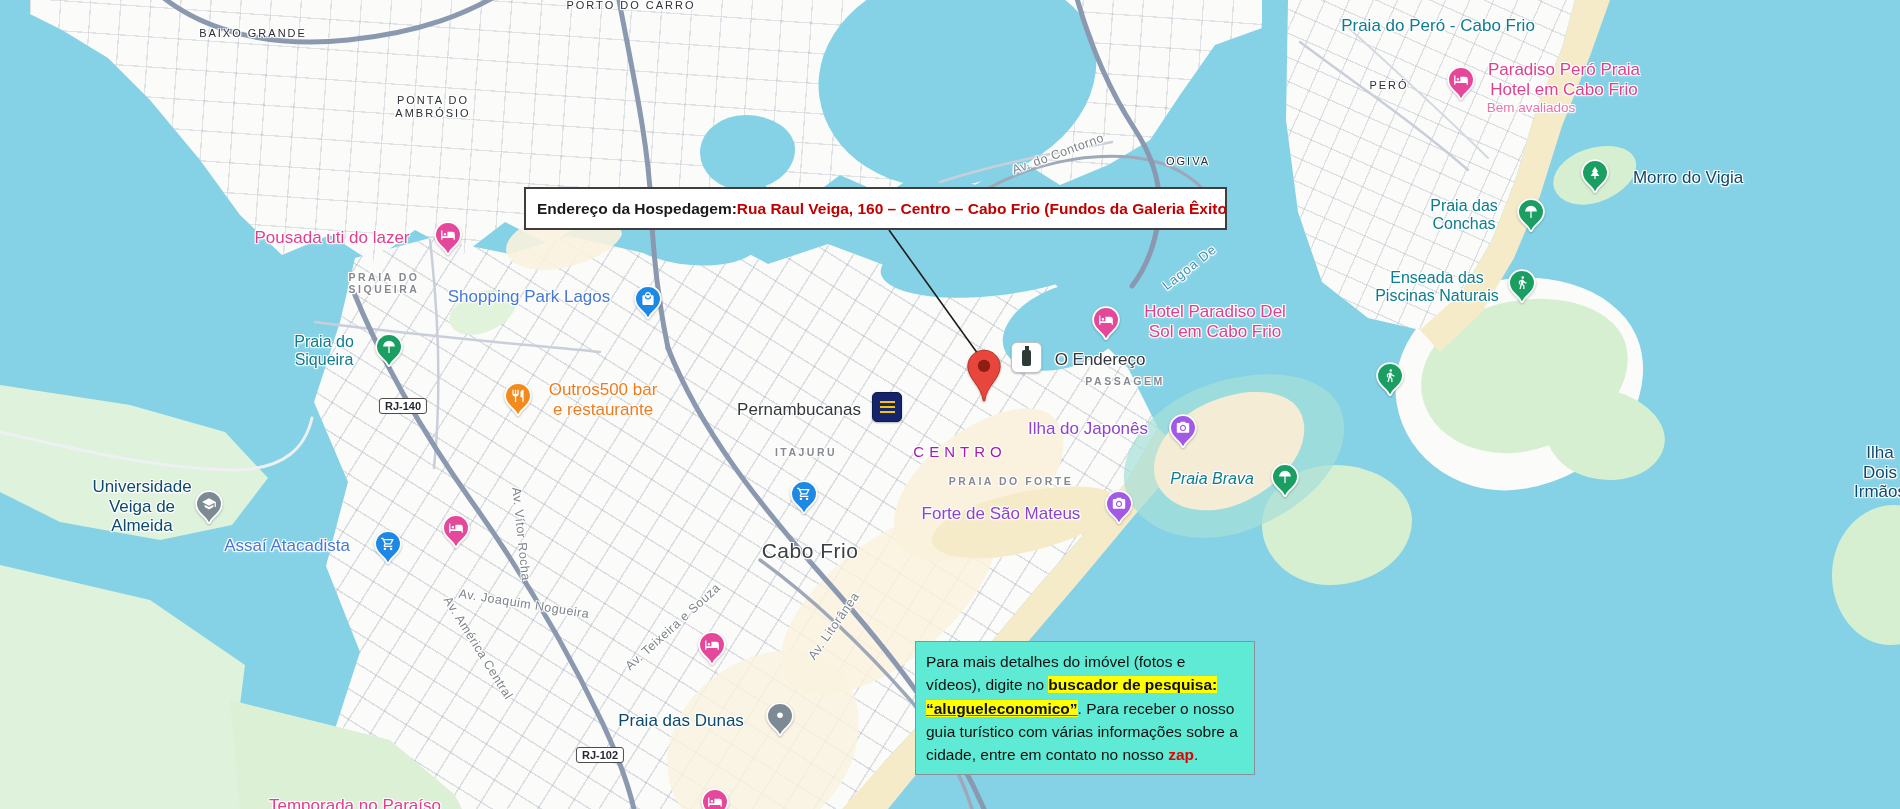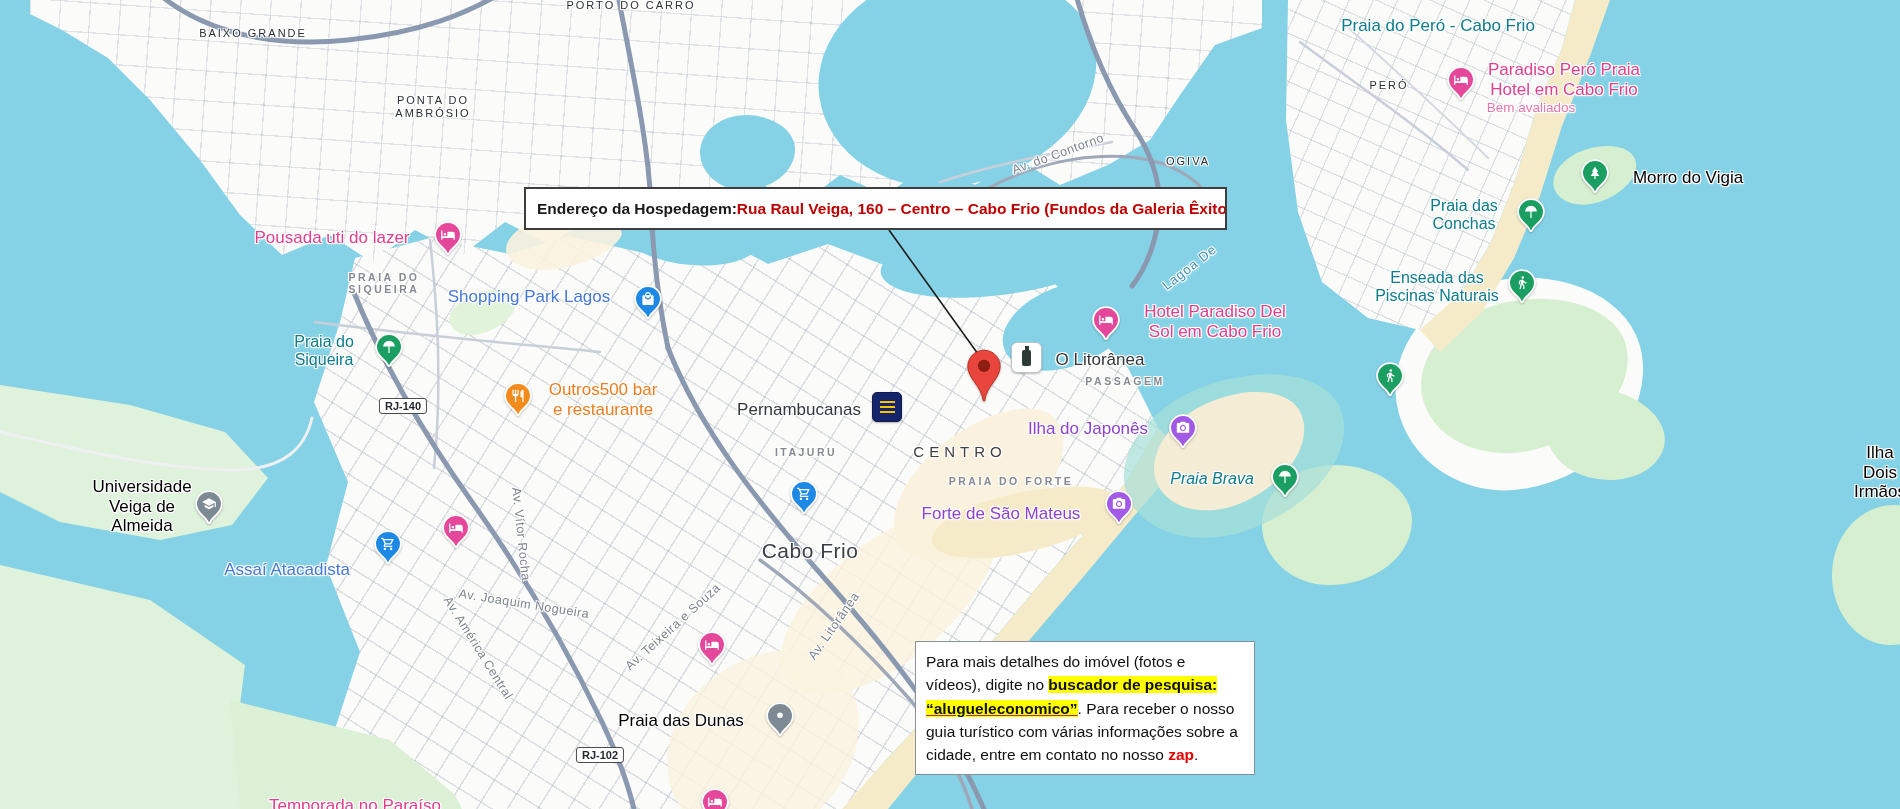--- a/index.html
+++ b/index.html
@@ -40,24 +40,24 @@
   .g-marsh3{left:0;top:0;width:1900px;height:809px;background:#dcf0d6;
     clip-path:polygon(230px 700px,390px 740px,455px 795px,462px 809px,240px 809px);}
   .blob{border-radius:48% 52% 55% 45%/50% 46% 54% 50%;}
   .water-blob{background:#85d2e6;}
   .cream{background:#faf2de;}
   
   .lbl{position:absolute;transform:translate(-50%,-50%);text-align:center;white-space:pre-line;
        line-height:1.15;z-index:25;
        text-shadow:1px 1px 0 #fff,-1px 1px 0 #fff,1px -1px 0 #fff,-1px -1px 0 #fff,0 1px 3px #fff;}
   .city{font-size:21px;color:#3c4045;letter-spacing:.5px;}
-  .area{font-size:15px;color:#404040;letter-spacing:5px;}
+  .area{font-size:15px;color:#a21caf;letter-spacing:5px;}
   .area-sm{font-size:11px;color:#2b2f36;letter-spacing:2px;}
   .district{font-size:10.5px;font-weight:700;color:#85898f;letter-spacing:2.5px;}
-  .poi-gray{font-size:17px;color:#000000;}
+  .poi-gray{font-size:17px;color:#0c4a6e;}
   .poi-dark{font-size:17px;color:#33373b;}
   .poi-teal{font-size:16px;color:#0e7c8c;}
   .poi-teal-lg{font-size:17px;color:#0e7c8c;}
   .poi-pink{font-size:17px;color:#e23e8e;}
   .poi-pink-sm{font-size:13.5px;color:#e874ab;}
   .poi-blue{font-size:17px;color:#4678d8;}
   .poi-orange{font-size:17px;color:#ee7c1e;}
   .poi-purple{font-size:17px;color:#8e43cf;}
   .street{font-size:12.5px;color:#7e848c;letter-spacing:.5px;}
   .water-name{font-size:13px;color:#4392b4;letter-spacing:1px;}
@@ -75,21 +75,21 @@
   .pernambucanas-logo .bars{width:15px;height:12px;
            background:repeating-linear-gradient(180deg,#f7c400 0 2.5px,#16256b 2.5px 5px);}
   .boticario-glyph{width:9px;height:16px;background:#2e3a36;border-radius:2px;position:relative;}
   .boticario-glyph:before{content:"";position:absolute;left:2.5px;top:-4px;width:4px;height:4px;background:#2e3a36;}
   
   .callout{position:absolute;left:524px;top:187px;width:703px;height:43px;z-index:50;
            background:#fff;border:2px solid #3e3e3e;display:flex;align-items:center;
            padding:0 11px;box-sizing:border-box;white-space:nowrap;overflow:hidden;
            font-size:15.5px;font-weight:700;color:#1a1a1a;}
   .callout .val{color:#c00000;}
-  .infobox{position:absolute;left:915px;top:641px;width:340px;z-index:50;background:#ffffff;
+  .infobox{position:absolute;left:915px;top:641px;width:340px;z-index:50;background:#5eead4;
            border:1px solid #8a9098;padding:8px 10px;box-sizing:border-box;
            font-size:15.5px;line-height:1.5;color:#101010;}
   .seg-hl{background:#ffff00;font-weight:700;}
   .seg-hlu{background:#ffff00;font-weight:700;text-decoration:underline;text-decoration-color:#a33;}
   .seg-red{color:#e60000;font-weight:700;}
   .overlay-svg{position:absolute;left:0;top:0;z-index:40;pointer-events:none;}
   .roads-svg{position:absolute;left:0;top:0;z-index:12;pointer-events:none;}
 </style>
 </head>
 <body>
@@ -176,33 +176,33 @@
       <div class="lbl poi-pink" style="left: 332px; top: 238px; transform: translate(-50%, -50%);">Pousada uti do lazer</div>
       <div class="lbl district" style="left: 384px; top: 283px; transform: translate(-50%, -50%);">PRAIA DO
 SIQUEIRA</div>
       <div class="lbl poi-blue" style="left: 529px; top: 297px; transform: translate(-50%, -50%);">Shopping Park Lagos</div>
       <div class="lbl poi-teal" style="left: 324px; top: 351px; transform: translate(-50%, -50%);">Praia do
 Siqueira</div>
       <div class="lbl poi-orange" style="left: 603px; top: 400px; transform: translate(-50%, -50%);">Outros500 bar
 e restaurante</div>
       <div class="lbl poi-dark" style="left: 799px; top: 410px; transform: translate(-50%, -50%);">Pernambucanas</div>
       <div class="lbl district" style="left: 806px; top: 452px; transform: translate(-50%, -50%);">ITAJURU</div>
-      <div class="lbl poi-dark" style="left: 1100px; top: 360px; transform: translate(-50%, -50%);">O Litorânea</div>
+      <div class="lbl poi-dark" style="left: 1100px; top: 360px; transform: translate(-50%, -50%);">O Endereço</div>
       <div class="lbl district" style="left: 1125px; top: 381px; transform: translate(-50%, -50%);">PASSAGEM</div>
       <div class="lbl poi-pink" style="left: 1215px; top: 322px; transform: translate(-50%, -50%);">Hotel Paradiso Del
 Sol em Cabo Frio</div>
       <div class="lbl poi-purple" style="left: 1088px; top: 429px; transform: translate(-50%, -50%);">Ilha do Japonês</div>
       <div class="lbl poi-teal" style="left: 1212px; top: 479px; transform: translate(-50%, -50%); font-style: italic;">Praia Brava</div>
       <div class="lbl district" style="left: 1011px; top: 481px; transform: translate(-50%, -50%);">PRAIA DO FORTE</div>
       <div class="lbl poi-purple" style="left: 1001px; top: 514px; transform: translate(-50%, -50%);">Forte de São Mateus</div>
       <div class="lbl city" style="left: 810px; top: 551px; transform: translate(-50%, -50%);">Cabo Frio</div>
       <div class="lbl poi-gray" style="left: 142px; top: 506px; transform: translate(-50%, -50%);">Universidade
 Veiga de
 Almeida</div>
-      <div class="lbl poi-blue" style="left: 287px; top: 570px; transform: translate(-50%, -50%);">Assaí Atacadista</div>
+      <div class="lbl poi-blue" style="left: 287px; top: 546px; transform: translate(-50%, -50%);">Assaí Atacadista</div>
       <div class="lbl poi-gray" style="left: 681px; top: 721px; transform: translate(-50%, -50%);">Praia das Dunas</div>
       <div class="lbl poi-pink" style="left: 355px; top: 806px; transform: translate(-50%, -50%);">Temporada no Paraíso</div>
       <div class="lbl poi-gray" style="left: 1880px; top: 472px; transform: translate(-50%, -50%);">Ilha Dois
 Irmãos</div>
       <div class="lbl street" style="left: 521px; top: 534px; transform: translate(-50%, -50%) rotate(84deg);">Av. Vítor Rocha</div>
       <div class="lbl street" style="left: 524px; top: 604px; transform: translate(-50%, -50%) rotate(9deg);">Av. Joaquim Nogueira</div>
       <div class="lbl street" style="left: 478px; top: 648px; transform: translate(-50%, -50%) rotate(58deg);">Av. América Central</div>
       <div class="lbl street" style="left: 673px; top: 627px; transform: translate(-50%, -50%) rotate(-42deg);">Av. Teixeira e Souza</div>
       <div class="lbl street" style="left: 834px; top: 626px; transform: translate(-50%, -50%) rotate(-55deg);">Av. Litorânea</div>
       <div class="lbl street" style="left: 1058px; top: 154px; transform: translate(-50%, -50%) rotate(-20deg);">Av. do Contorno</div>

